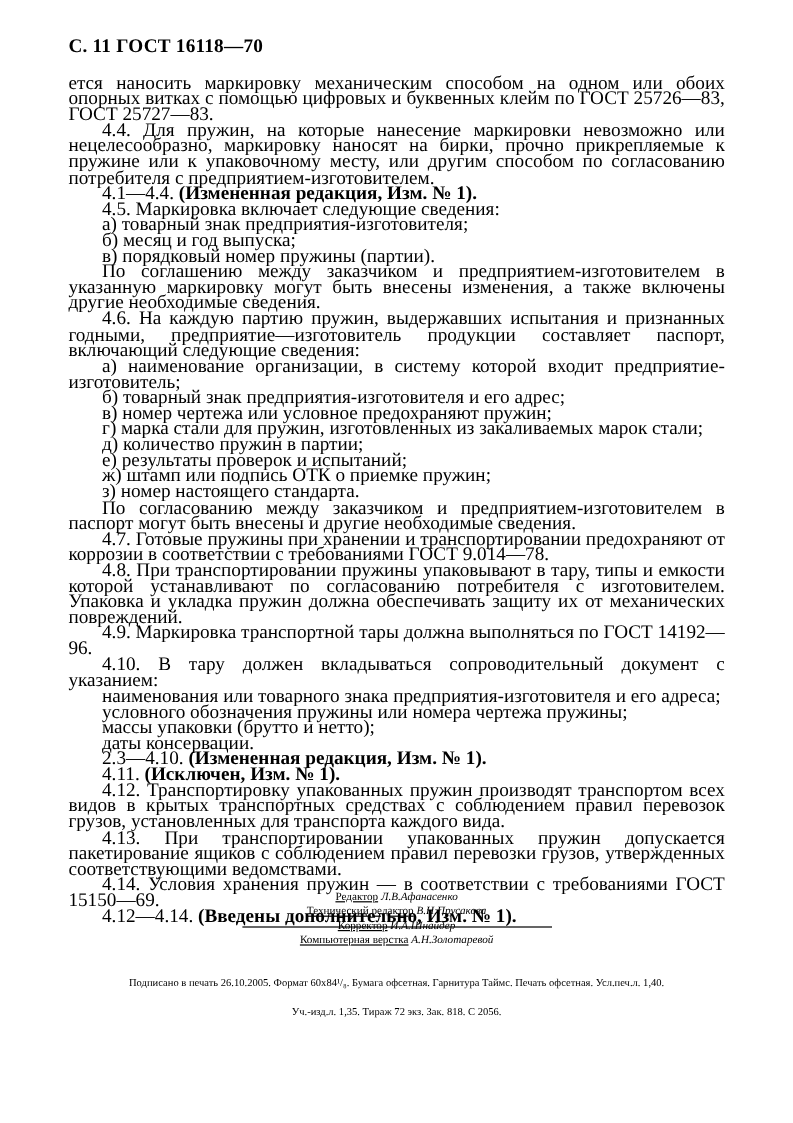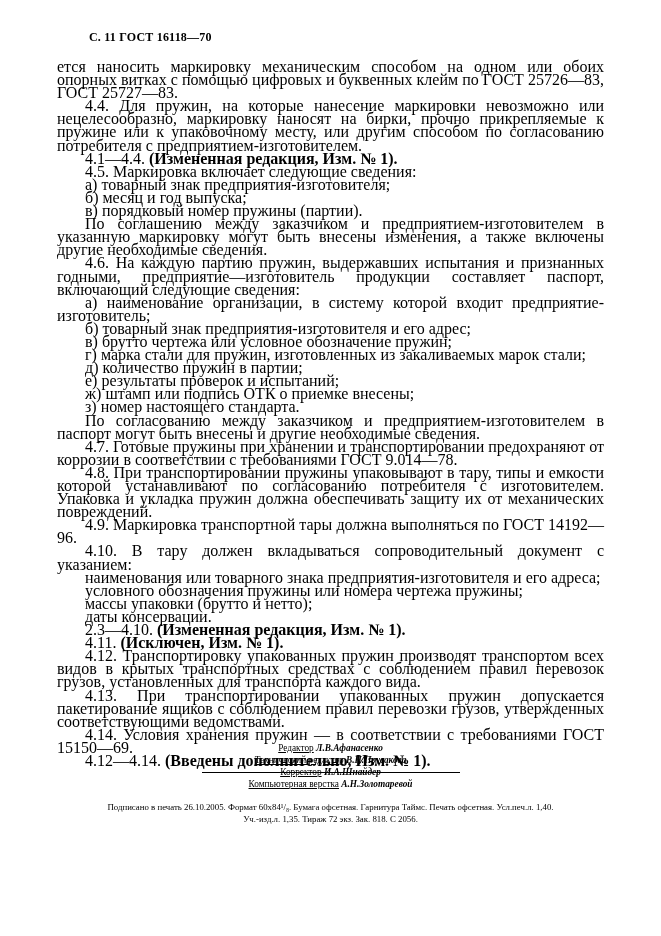--- a/index.html
+++ b/index.html
@@ -15,24 +15,23 @@
     box-sizing: border-box;
   }
   .content {
     position: absolute;
     top: 30px;
     left: 57px;
     right: 57px;
   }
   .page-header {
     font-weight: bold;
-    font-size: 12px;
+    font-size: 16px;
     margin-bottom: 15px;
     letter-spacing: 0.2px;
-    margin-left: 32px;
   }
   .body-text {
     font-size: 16px;
     line-height: 13.1px;
     text-align: justify;
   }
   .para {
     margin: 0;
     text-indent: 28px;
   }
@@ -42,41 +41,41 @@
     position: absolute;
     top: 742px;
     left: 0;
     width: 100%;
     text-align: center;
     font-size: 9.3px;
     line-height: 12px;
   }
   .colophon-line { position: relative; margin: 0; }
   .colophon-role { font-style: normal; text-decoration: underline; }
-  .colophon-name { font-style: italic; font-weight: bold; }
+  .colophon-name { font-style: italic; }
   .strike-bar {
     position: absolute;
     top: 52%;
     left: 50%;
     width: 258px;
     transform: translateX(-50%);
     border-top: 1.3px solid #000;
     height: 0;
     display: block;
   }
   .imprint {
     position: absolute;
     top: 801px;
     left: 0;
     width: 100%;
     text-align: center;
     font-size: 8.8px;
     line-height: 12px;
   }
-  .imprint-line { margin: 0; }
+  .imprint-line { margin: 12px; }
 </style>
 </head>
 <body>
 
 <div class="page">
   <div class="content">
 
     <div class="page-header">С. 11 ГОСТ 16118—70</div>
 
     <div class="body-text">
@@ -84,25 +83,25 @@
       <p class="para">4.4. Для пружин, на которые нанесение маркировки невозможно или нецелесообразно, маркировку наносят на бирки, прочно прикрепляемые к пружине или к упаковочному месту, или другим способом по согласованию потребителя с предприятием-изготовителем.</p>
       <p class="para"><span>4.1—4.4. </span><span class="bold-run">(Измененная редакция, Изм. № 1).</span></p>
       <p class="para">4.5. Маркировка включает следующие сведения:</p>
       <p class="para">а) товарный знак предприятия-изготовителя;</p>
       <p class="para">б) месяц и год выпуска;</p>
       <p class="para">в) порядковый номер пружины (партии).</p>
       <p class="para">По соглашению между заказчиком и предприятием-изготовителем в указанную маркировку могут быть внесены изменения, а также включены другие необходимые сведения.</p>
       <p class="para">4.6. На каждую партию пружин, выдержавших испытания и признанных годными, предприятие—изготовитель продукции составляет паспорт, включающий следующие сведения:</p>
       <p class="para">а) наименование организации, в систему которой входит предприятие-изготовитель;</p>
       <p class="para">б) товарный знак предприятия-изготовителя и его адрес;</p>
-      <p class="para">в) брутто чертежа или условное обозначение пружин;</p>
+      <p class="para">в) номер чертежа или условное предохраняют пружин;</p>
       <p class="para">г) марка стали для пружин, изготовленных из закаливаемых марок стали;</p>
       <p class="para">д) количество пружин в партии;</p>
       <p class="para">е) результаты проверок и испытаний;</p>
-      <p class="para">ж) штамп или подпись ОТК о приемке внесены;</p>
+      <p class="para">ж) штамп или подпись ОТК о приемке пружин;</p>
       <p class="para">з) номер настоящего стандарта.</p>
       <p class="para">По согласованию между заказчиком и предприятием-изготовителем в паспорт могут быть внесены и другие необходимые сведения.</p>
       <p class="para">4.7. Готовые пружины при хранении и транспортировании предохраняют от коррозии в соответствии с требованиями ГОСТ 9.014—78.</p>
       <p class="para">4.8. При транспортировании пружины упаковывают в тару, типы и емкости которой устанавливают по согласованию потребителя с изготовителем. Упаковка и укладка пружин должна обеспечивать защиту их от механических повреждений.</p>
       <p class="para">4.9. Маркировка транспортной тары должна выполняться по ГОСТ 14192—96.</p>
       <p class="para">4.10. В тару должен вкладываться сопроводительный документ с указанием:</p>
       <p class="para">наименования или товарного знака предприятия-изготовителя и его адреса;</p>
       <p class="para">условного обозначения пружины или номера чертежа пружины;</p>
       <p class="para">массы упаковки (брутто и нетто);</p>
       <p class="para">даты консервации.</p>

